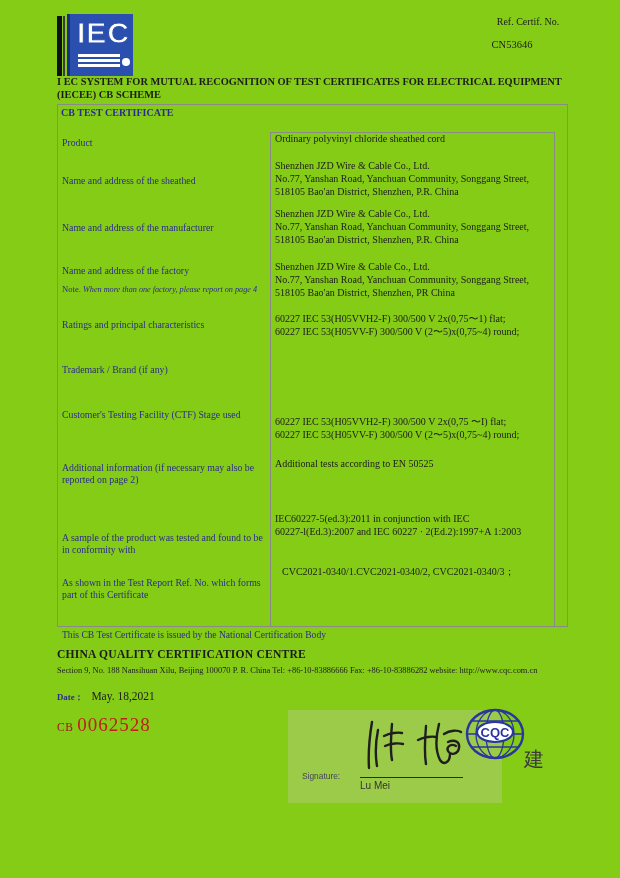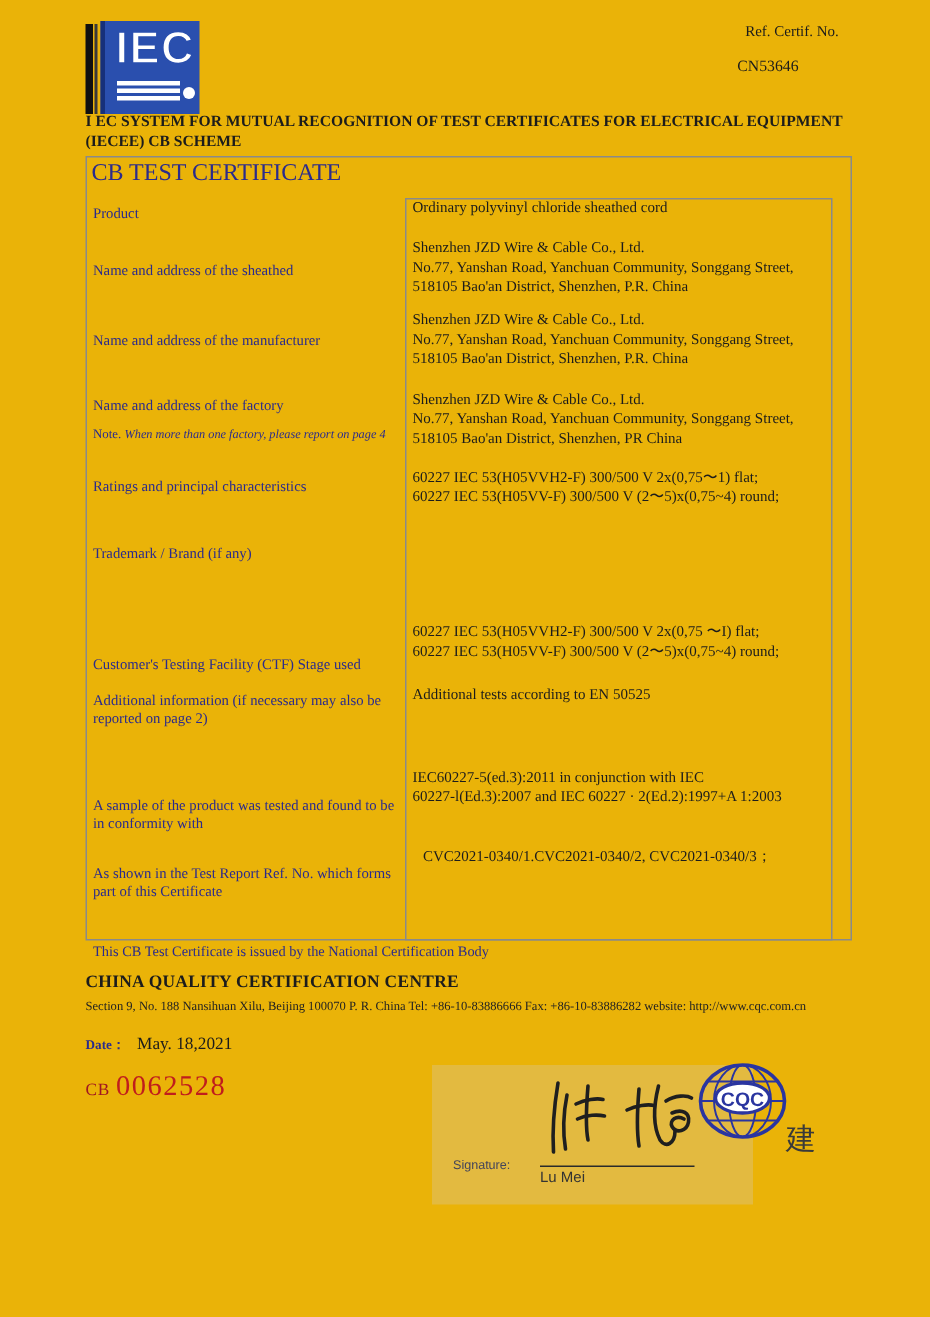--- a/index.html
+++ b/index.html
@@ -1,18 +1,18 @@
 <!DOCTYPE html>
 <html><head>
 <meta charset="utf-8">
 <style>
   * { margin:0; padding:0; box-sizing:border-box; }
   html,body { background:#fff; }
   .page {
-    position:relative; width:620px; height:878px; background:#eab308;
+    position:relative; width:620px; height:878px; background:#84cc16;
     font-family:"Liberation Serif", serif; color:#1c1c1c; overflow:hidden;
   }
   .abs { position:absolute; }
 
   
   .iec-logo { left:57px; top:14px; width:82px; height:64px; }
   .iec-bar { position:absolute; left:0; top:2px; width:5px; height:60px; background:#101010; }
   .iec-bar2 { position:absolute; left:6px; top:2px; width:1.5px; height:60px; background:#3a3a3a; }
   .iec-square {
     position:absolute; left:10px; top:0; width:66px; height:62px;
@@ -26,21 +26,21 @@
   .iec-line { position:absolute; left:8px; height:3px; width:42px; background:#ffffff; }
   .iec-dot { position:absolute; left:52px; top:44px; width:8px; height:8px; border-radius:50%; background:#ffffff; }
 
   .ref-label { left:468px; top:16px; width:120px; font-size:10px; text-align:center; }
   .ref-number { left:452px; top:39px; width:120px; font-size:10.5px; text-align:center; }
 
   .scheme-title { left:57px; top:76px; width:514px; font-weight:bold; font-size:10.4px; line-height:12.8px; }
 
   
   .cert-box { left:57px; top:104px; width:511px; height:523px; border:1px solid #8a8a8a; }
-  .cert-title { position:absolute; left:3px; top:2px; color:#2b2b8c; font-weight:normal; font-size:16px; }
+  .cert-title { position:absolute; left:3px; top:2px; color:#2b2b8c; font-weight:bold; font-size:10px; }
   .value-box { position:absolute; left:212px; top:27px; width:285px; height:495px; border:1px solid #8a8a8a; }
   .lab { position:absolute; left:4px; width:207px; color:#2b2b8c; font-size:9.8px; line-height:12px; }
   .val { position:absolute; left:217px; width:279px; color:#1c1c1c; font-size:10px; line-height:13.2px; white-space:pre-line; }
   .note-line { position:absolute; left:4px; width:207px; color:#2b2b8c; font-size:8.6px; }
   .note-line .it { font-style:italic; font-size:8.2px; }
 
   .issued-line { left:62px; top:629px; color:#2b2b8c; font-size:9.6px; }
 
   .ncb-name { left:57px; top:648px; font-weight:bold; font-size:11.6px; letter-spacing:0.2px; }
   .ncb-address { left:57px; top:666px; font-size:8.4px; color:#222; }
@@ -108,21 +108,21 @@
 No.77, Yanshan Road, Yanchuan Community, Songgang Street,
 518105 Bao'an District, Shenzhen, PR China</div>
 
     <div class="lab" style="top:214px;">Ratings and principal characteristics</div>
     <div class="val" style="top:207px;">60227 IEC  53(H05VVH2-F) 300/500 V 2x(0,75〜1) flat;
 60227 IEC  53(H05VV-F) 300/500 V (2〜5)x(0,75~4) round;</div>
 
     <div class="lab" style="top:259px;">Trademark / Brand (if any)</div>
     <div class="val" style="top:259px;"></div>
 
-    <div class="lab" style="top:304px;margin-top:29px;">Customer's Testing Facility (CTF) Stage used</div>
+    <div class="lab" style="top:304px;">Customer's Testing Facility (CTF) Stage used</div>
     <div class="val" style="top:304px;"></div>
 
     <div class="val" style="top:310px;">60227 IEC  53(H05VVH2-F) 300/500 V 2x(0,75 〜I) flat;
 60227 IEC  53(H05VV-F) 300/500 V (2〜5)x(0,75~4) round;</div>
 
     <div class="lab" style="top:357px;">Additional information (if necessary may also be reported on page 2)</div>
     <div class="val" style="top:352px;">Additional tests according to EN 50525</div>
 
     <div class="lab" style="top:427px;">A sample of the product was tested and found to be in conformity with</div>
     <div class="val" style="top:407px;">IEC60227-5(ed.3):2011 in conjunction with IEC

